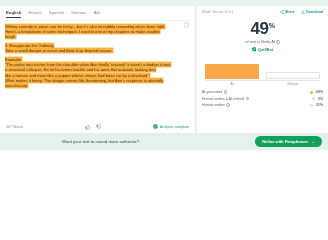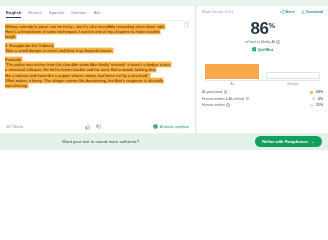--- a/index.html
+++ b/index.html
@@ -187,21 +187,21 @@
         <span class="act">
           <svg width="4" height="4" viewBox="0 0 12 12">
             <path d="M6 1v6M3.4 5L6 7.6 8.6 5M1.6 10h8.8" stroke="#1f9b6e" stroke-width="1.2" fill="none" stroke-linecap="round"></path>
           </svg>
           <span>Download</span>
         </span>
       </span>
     </div>
 
     <div class="score-wrap">
-      <div class="score"><span>86</span><span class="pct">%</span></div>
+      <div class="score"><span>49</span><span class="pct">%</span></div>
       <div class="score-sub">
         <span>of text is likely AI</span>
         <span class="info-dot">i</span>
       </div>
       <div class="brand">
         <svg width="4.5" height="4.5" viewBox="0 0 12 12">
           <rect x="0.5" y="0.5" width="11" height="11" rx="3" fill="#12a05c"></rect>
           <path d="M3.2 8.6c1.6-3.4 3.6-4.6 5.6-5.2-1 2.6-2.6 4.6-5.6 5.2z" fill="#fff"></path>
         </svg>
         <span class="brand-name">QuillBot</span>

